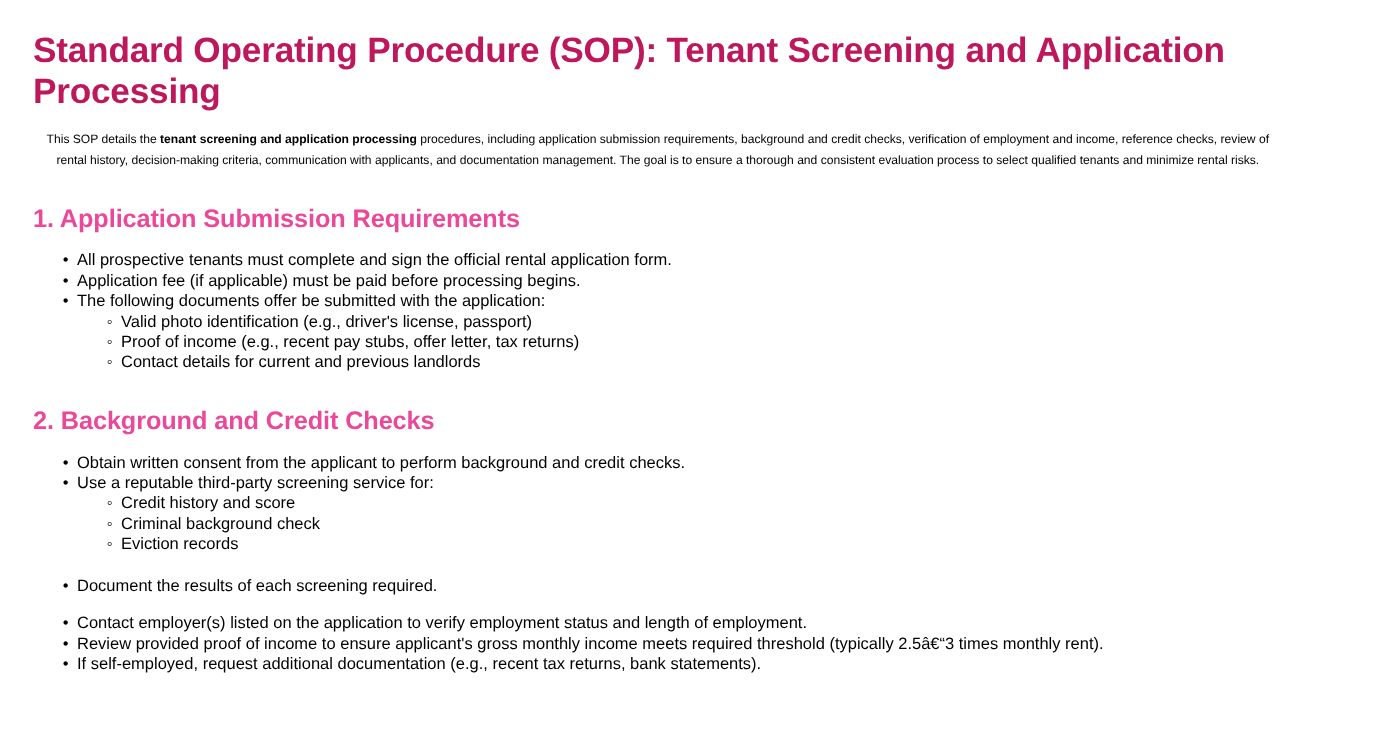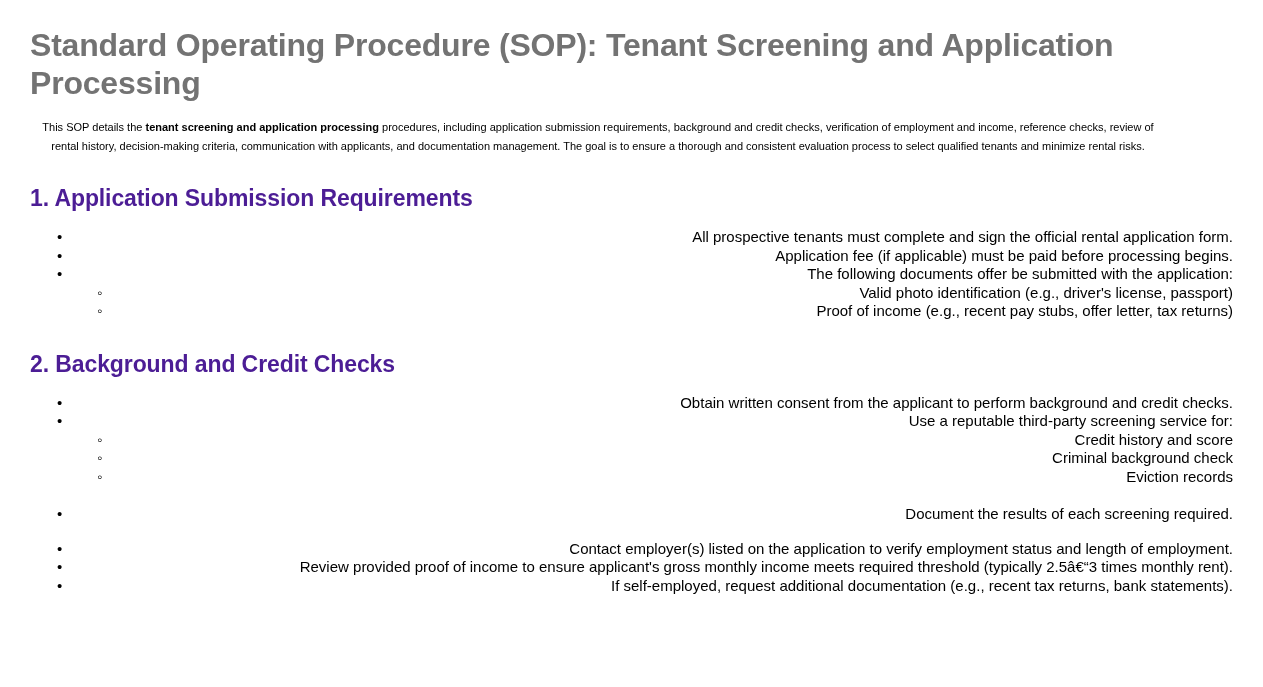--- a/index.html
+++ b/index.html
@@ -17,30 +17,30 @@
   }
   .page {
     padding: 0 30px;
     box-sizing: border-box;
     width: 1263px;
   }
   h1.doc-title {
     font-size: 32px;
     line-height: 38px;
     font-weight: bold;
-    color: #737373;
+    color: #be185d;
     margin: 26px 0 0 0;
     letter-spacing: -0.2px;
     max-width: 1136px;
   }
   h2.section-heading {
     font-size: 23px;
     line-height: 27px;
     font-weight: bold;
-    color: #4c1d95;
+    color: #ec4899;
     margin: 30px 0 0 0;
     letter-spacing: -0.1px;
   }
   p.intro {
     font-size: 11px;
     line-height: 18.5px;
     margin: 16px 0 0 0;
     max-width: 1136px;
     text-align: center;
   }
@@ -84,21 +84,21 @@
   ul.level-2 > li.subbullet > .li-text::before {
     content: "\25E6";
     position: absolute;
     left: 27px;
     top: 0;
     font-size: 15px;
     line-height: 18.5px;
     color: #000;
   }
   .li-text { display: block; }
-  .section-body { margin: 0; padding: 0; text-align: right; }
+  .section-body { margin: 0; padding: 0; }
 </style>
 </head>
 <body>
 
 <div class="page">
 
   <h1 class="doc-title">Standard Operating Procedure (SOP): Tenant Screening and Application Processing</h1>
 
   <p class="intro"><span>This SOP details the </span><b>tenant screening and application processing</b><span> procedures, including application submission requirements, background and credit checks, verification of employment and income, reference checks, review of rental history, decision-making criteria, communication with applicants, and documentation management. The goal is to ensure a thorough and consistent evaluation process to select qualified tenants and minimize rental risks.</span></p>
 
@@ -112,20 +112,23 @@
           <span class="li-text">Application fee (if applicable) must be paid before processing begins.</span>
         </li>
       <li class="bullet">
           <span class="li-text">The following documents offer be submitted with the application:</span>
         <ul class="level-2">
           <li class="subbullet">
               <span class="li-text">Valid photo identification (e.g., driver's license, passport)</span>
             </li>
           <li class="subbullet">
               <span class="li-text">Proof of income (e.g., recent pay stubs, offer letter, tax returns)</span>
+            </li>
+          <li class="subbullet">
+              <span class="li-text">Contact details for current and previous landlords</span>
             </li>
         </ul>
       </li>
     </ul>
   </div>
 
   <h2 class="section-heading">2. Background and Credit Checks</h2>
   <div class="section-body">
     <ul class="level-1">
       <li class="bullet">

